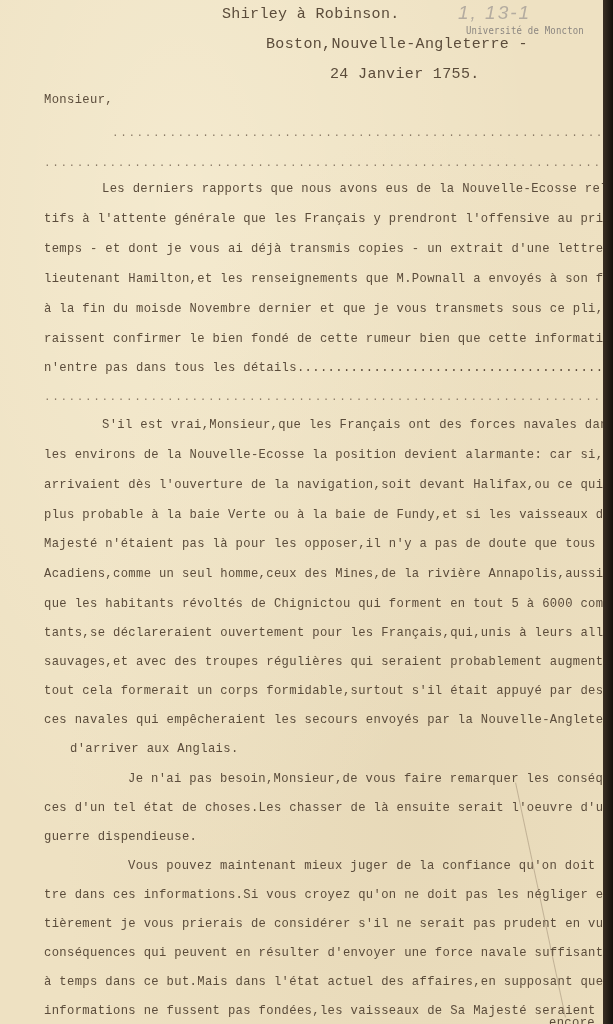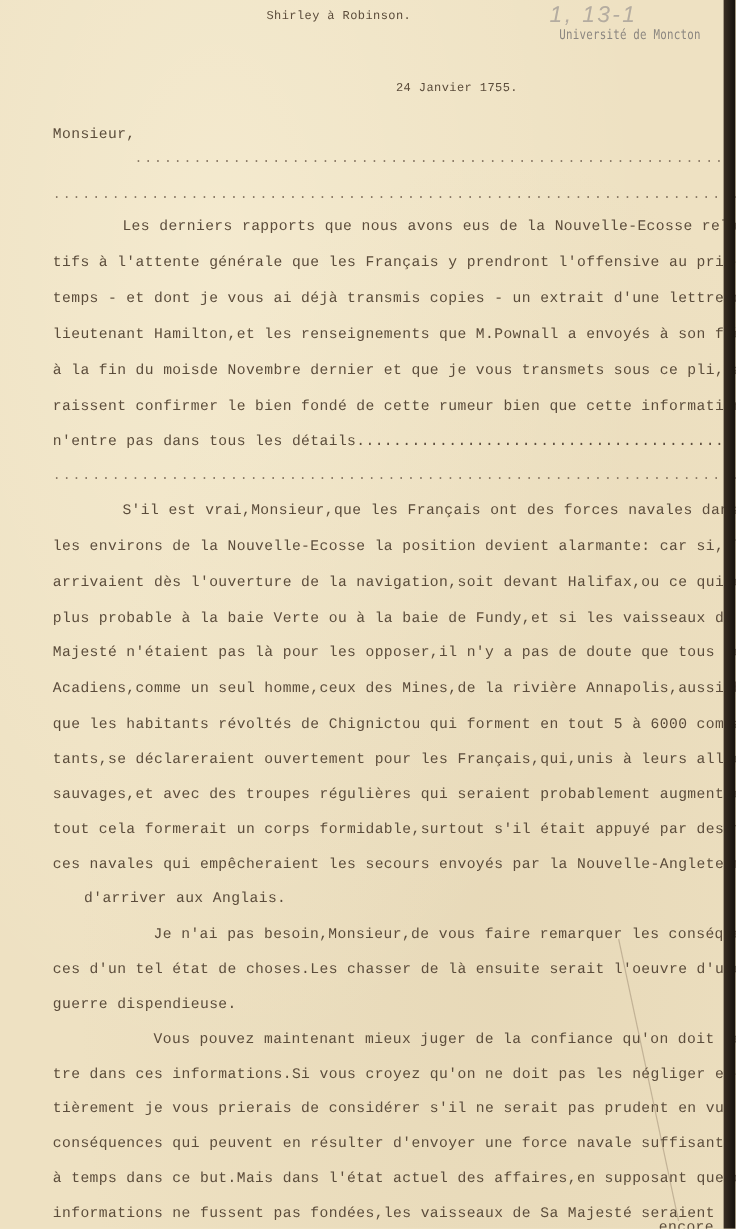--- a/index.html
+++ b/index.html
@@ -19,21 +19,21 @@
     }
     .edge {
       position: absolute; right: 0; top: 0; width: 10px; height: 1024px;
       background: linear-gradient(to right, #3a2f24, #14100c);
     }
     .line {
       position: absolute; white-space: pre; font-size: 12.2px;
       letter-spacing: 0.35px; line-height: 14px;
       color: #5b4c3b;
     }
-    .header { font-size: 10px; }
+    .header { font-size: 15px; }
     .dots { color: #8a7a66; letter-spacing: 1.6px; font-size: 11px; }
     .stamp {
       position: absolute; left: 466px; top: 25px;
       font-family: "DejaVu Sans Mono", monospace; font-size: 9px;
       color: #8b8680; letter-spacing: 0.2px; transform: scaleY(1.25);
     }
     .pencil {
       position: absolute; left: 458px; top: 2px;
       font-family: Liberation Sans, sans-serif; font-style: italic; font-size: 19px;
       color: #b4aca0; letter-spacing: 2px;
@@ -43,23 +43,24 @@
     }
   </style>
 </head>
 <body>
 
 <div class="page">
   <div class="pencil">1, 13-1</div>
   <div class="stamp">Université de Moncton</div>
 
   <div class="line header" style="left:222px; top:8px;">Shirley à Robinson.</div>
+  <div class="line header" style="left:266px; top:38px;">Boston,Nouvelle-Angleterre -</div>
   <div class="line header" style="left:330px; top:68px;text-align:right;">24 Janvier 1755.</div>
 
-  <div class="line" style="left:44px; top:93px;margin-top:12px;">Monsieur,</div>
+  <div class="line" style="left:44px; top:93px;">Monsieur,</div>
 
   <div class="line dots" style="left:112px; top:126px;">...............................................................</div>
   <div class="line dots" style="left:44px; top:156px;">........................................................................</div>
 
   <div class="line" style="left:102px; top:182px;">Les derniers rapports que nous avons eus de la Nouvelle-Ecosse rela-</div>
   <div class="line" style="left:44px; top:212px;">tifs à l'attente générale que les Français y prendront l'offensive au prin-</div>
   <div class="line" style="left:44px; top:242px;">temps - et dont je vous ai déjà transmis copies - un extrait d'une lettre du</div>
   <div class="line" style="left:44px; top:272px;">lieutenant Hamilton,et les renseignements que M.Pownall a envoyés à son frère</div>
   <div class="line" style="left:44px; top:302px;">à la fin du moisde Novembre dernier et que je vous transmets sous ce pli,pa-</div>
   <div class="line" style="left:44px; top:332px;">raissent confirmer le bien fondé de cette rumeur bien que cette information</div>

